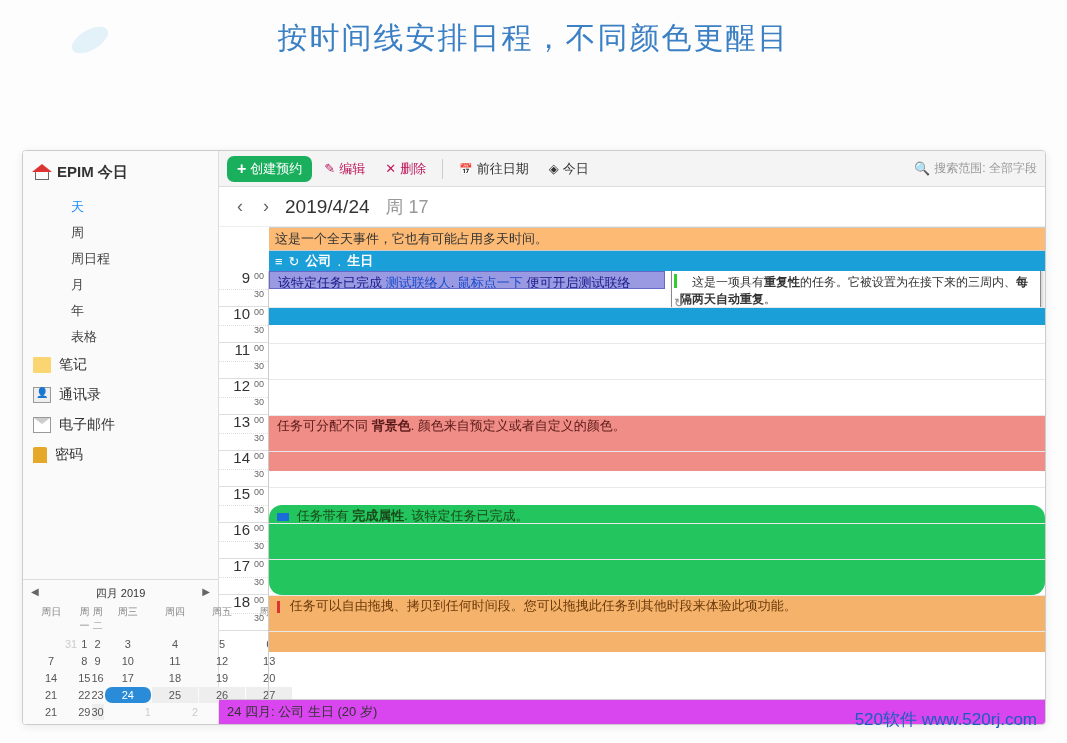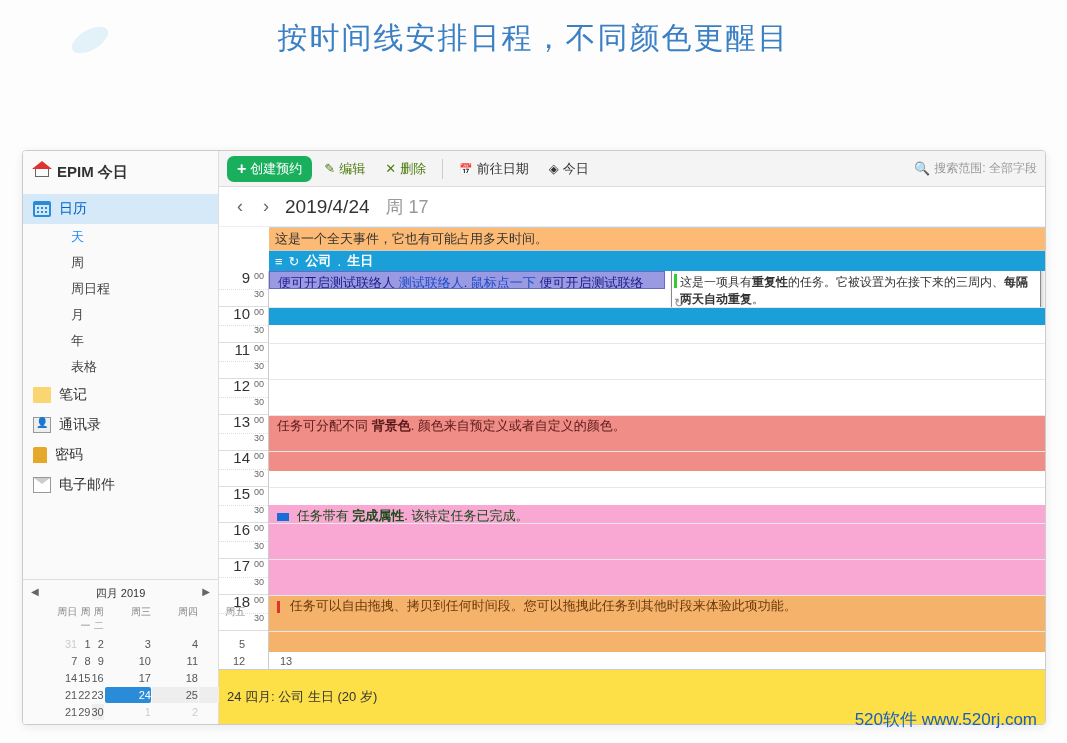--- a/index.html
+++ b/index.html
@@ -1,21 +1,21 @@
 <!DOCTYPE html>
 <html><head>
 <meta charset="utf-8">
 <style>
 * { margin: 0; padding: 0; box-sizing: border-box; font-family: "Microsoft YaHei", Arial, sans-serif; }
 body { background: #fdfdfd; width: 1067px; height: 743px; overflow: hidden; position: relative; }
 .page-title { text-align: center; font-size: 30px; color: #3b7fc4; padding: 18px 0 30px; font-weight: 400; letter-spacing: 2px; }
 .app-window { position: absolute; top: 150px; left: 22px; width: 1024px; height: 575px; background: #fff; border: 1px solid #ccc; border-radius: 4px; box-shadow: 0 2px 10px rgba(0,0,0,0.08); display: flex; overflow: hidden; }
 .sidebar { width: 196px; border-right: 1px solid #ddd; display: flex; flex-direction: column; background: #fafafa; }
 .sidebar-top { flex: 1; overflow: hidden; }
-.app-title { padding: 12px 10px; font-size: 15px; font-weight: bold; color: #333; display: flex; gap: 6px; }
+.app-title { padding: 12px 10px; font-size: 15px; font-weight: bold; color: #333; display: flex; align-items: center; gap: 6px; }
 .home-icon { width: 18px; height: 14px; position: relative; }
 .home-icon::before { content: ""; position: absolute; bottom: 0; left: 2px; width: 12px; height: 8px; border: 1.5px solid #666; border-top: none; }
 .home-icon::after { content: ""; position: absolute; top: -2px; left: -1px; width: 0; height: 0; border-left: 10px solid transparent; border-right: 10px solid transparent; border-bottom: 8px solid #d33; }
 .nav-item { padding: 6px 10px; font-size: 14px; color: #333; display: flex; align-items: center; gap: 8px; cursor: pointer; }
 .nav-item.active { background: #d6e9f8; color: #0066cc; }
 .nav-sub { padding: 4px 10px 4px 48px; font-size: 13px; color: #444; cursor: pointer; }
 .nav-sub.active { color: #1a8cff; }
 .nav-icon { width: 18px; height: 16px; display: inline-block; }
 .icon-calendar { background: linear-gradient(#2a8cd8, #2a8cd8); border-radius: 2px; position: relative; }
 .icon-calendar::before { content: ""; position: absolute; top: 4px; left: 2px; right: 2px; bottom: 2px; background: repeating-linear-gradient(90deg,#fff 0 2px,transparent 2px 4px), repeating-linear-gradient(#fff 0 2px,transparent 2px 4px); opacity: 0.8; }
@@ -27,30 +27,30 @@
 .icon-mail { background: #fff; border: 1px solid #999; position: relative; }
 .icon-mail::after { content: ""; position: absolute; top: 0; left: 0; right: 0; height: 0; border-left: 8px solid transparent; border-right: 8px solid transparent; border-top: 6px solid #ccc; }
 .icon-password { width: 14px; background: #e5a828; border-radius: 2px 2px 0 0; position: relative; }
 .icon-password::after { content: ""; position: absolute; top: 10px; left: 5px; width: 3px; height: 6px; background: #e5a828; }
 .mini-cal { border-top: 1px solid #ddd; padding: 4px 2px; font-size: 11px; }
 .mini-cal-header { text-align: center; padding: 2px 0; color: #333; position: relative; }
 .mini-cal-arrow { position: absolute; top: 2px; cursor: pointer; color: #666; font-size: 10px; }
 .mini-cal-arrow.left { left: 6px; }
 .mini-cal-arrow.right { right: 6px; }
 .mini-cal-grid { display: grid; grid-template-columns: repeat(7, 1fr); text-align: center; gap: 1px; }
-.mini-cal-grid div { padding: 2px 0; color: #555; cursor: pointer; text-align: right; }
+.mini-cal-grid div { padding: 2px 0; color: #555; cursor: pointer; }
 .mini-cal-grid .dow { color: #888; font-size: 10px; }
 .mini-cal-grid .other { color: #ccc; margin-left: 40px; }
-.mini-cal-grid .today { background: #2a8cd8; color: #fff; border-radius: 2px; }
+.mini-cal-grid .today { background: #2a8cd8; color: #fff; border-radius: 7px; }
 .mini-cal-grid .hl { background: #eee; }
 .main { flex: 1; display: flex; flex-direction: column; }
 .toolbar { height: 36px; background: #f4f4f4; border-bottom: 1px solid #ddd; display: flex; align-items: center; padding: 0 8px; gap: 4px; }
 .btn-new { background: #1aaf5d; color: #fff; padding: 4px 10px; border-radius: 7px; font-size: 13px; display: flex; align-items: center; gap: 4px; cursor: pointer; }
 .btn-new::before { content: "+"; font-weight: bold; font-size: 16px; line-height: 14px; }
-.tb-btn { color: #4d7c0f; font-size: 13px; padding: 4px 8px; display: flex; align-items: center; gap: 4px; cursor: pointer; }
+.tb-btn { color: #be185d; font-size: 13px; padding: 4px 8px; display: flex; align-items: center; gap: 4px; cursor: pointer; }
 .tb-btn.enabled { color: #333; }
 .tb-icon-edit::before { content: "✎"; }
 .tb-icon-del::before { content: "✕"; }
 .tb-icon-goto::before { content: "📅"; font-size: 11px; }
 .tb-icon-today::before { content: "◈"; }
 .search-box { margin-left: auto; display: flex; align-items: center; color: #999; font-size: 12px; gap: 4px; }
 .search-box::before { content: "🔍"; font-size: 13px; }
 .date-nav { height: 40px; display: flex; align-items: center; padding: 0 14px; gap: 12px; border-bottom: 1px solid #eee; }
 .nav-arrow { font-size: 18px; color: #666; cursor: pointer; padding: 2px 4px; }
 .date-label { font-size: 19px; color: #333; }
@@ -70,68 +70,64 @@
 .event-col { flex: 1; position: relative; }
 .event-col .row-line { position: absolute; left: 0; right: 0; border-bottom: 1px solid #e8e8e8; }
 .event { position: absolute; left: 0; right: 0; font-size: 13px; padding: 2px 8px; overflow: hidden; }
 .ev-purple { background: #9a9ae3; border: 1px solid #6868c8; color: #1a1a88; }
 .ev-purple a { color: #1a4cc8; text-decoration: underline; }
 .ev-blue-strip { background: #1a9fd8; height: 18px; }
 .ev-tooltip { position: absolute; background: #fff; border: 1px solid #888; padding: 6px 8px; font-size: 12px; color: #333; width: 370px; box-shadow: 2px 2px 4px rgba(0,0,0,0.2); }
 .ev-tooltip .green-bar { position: absolute; left: 2px; top: 6px; width: 3px; height: 14px; background: #3c3; }
 .ev-tooltip .reload { position: absolute; left: 2px; bottom: 4px; color: #888; }
 .ev-red { background: #f08d86; color: #5a1a1a; }
-.ev-green { background: #f9a8d4; color: #1a4a1a; }
+.ev-green { background: #22c55e; color: #1a4a1a; border-radius: 13px; }
 .ev-green .blue-tag { display: inline-block; width: 12px; height: 8px; background: #1a6cd8; margin-right: 4px; vertical-align: middle; }
 .ev-orange { background: #f5b26b; color: #6a3a0a; }
 .ev-orange .red-bar { display: inline-block; width: 3px; height: 12px; background: #d33; margin-right: 6px; vertical-align: middle; }
-.status-bar { border-top: 1px solid #ccc; padding: 18px 8px; font-size: 13px; color: #333; background: #fde047; }
+.status-bar { border-top: 1px solid #ccc; padding: 3px 8px; font-size: 13px; color: #333; background: #d946ef; }
 .watermark { position: absolute; bottom: 12px; right: 30px; font-size: 17px; color: #1a5fbf; font-weight: 500; }
 .bg-deco { position: absolute; opacity: 0.3; }
 .deco1 { top: 30px; left: 70px; width: 40px; height: 20px; background: #a8d8f0; border-radius: 50%; transform: rotate(-30deg); }
 </style>
 </head>
 <body>
 
 <div class="bg-deco deco1"></div>
 <div class="page-title">按时间线安排日程，不同颜色更醒目</div>
 
 <div class="app-window">
 
   <div class="sidebar">
     <div class="sidebar-top">
       <div class="app-title">
         <span class="home-icon"></span>
         <span>EPIM 今日</span>
-      </div>
-      <div class="nav-item active">
-        <span class="nav-icon icon-calendar"></span>
-        <span>日历</span>
       </div>
       <div class="nav-sub active">天</div>
       <div class="nav-sub">周</div>
       <div class="nav-sub">周日程</div>
       <div class="nav-sub">月</div>
       <div class="nav-sub">年</div>
       <div class="nav-sub">表格</div>
       <div class="nav-item">
         <span class="nav-icon icon-note"></span>
         <span>笔记</span>
       </div>
       <div class="nav-item">
         <span class="nav-icon icon-contacts"></span>
         <span>通讯录</span>
       </div>
       <div class="nav-item">
+        <span class="nav-icon icon-mail"></span>
+        <span>电子邮件</span>
+      </div>
+      <div class="nav-item">
         <span class="nav-icon icon-password"></span>
         <span>密码</span>
-      </div>
-      <div class="nav-item">
-        <span class="nav-icon icon-mail"></span>
-        <span>电子邮件</span>
       </div>
     </div>
     <div class="mini-cal">
       <div class="mini-cal-header">
         <span class="mini-cal-arrow left">◀</span>
         <span>四月   2019</span>
         <span class="mini-cal-arrow right">▶</span>
       </div>
       <div class="mini-cal-grid" id="mini-cal-grid">
           <div class="dow">周日</div>
@@ -273,25 +269,25 @@
             </div>
             <div class="time-slot">
               <span class="hour">18</span>
               <span class="min00">00</span>
               <span class="min30">30</span>
             </div>
           </div>
         <div class="event-col" id="event-col">
 
           <div class="event ev-purple" style="top:0;height:18px;right:380px">
-            <span>便可开启测试联络人 </span><a>测试联络人</a><span>. </span><a>鼠标点一下</a><span> 便可开启测试联络人。</span>
+            <span>该特定任务已完成 </span><a>测试联络人</a><span>. </span><a>鼠标点一下</a><span> 便可开启测试联络人。</span>
           </div>
           <div class="ev-tooltip" style="top:-4px;right:4px">
             <span class="green-bar"></span>
-            <span style="margin-left:0">这是一项具有</span><b>重复性</b><span>的任务。它被设置为在接下来的三周内、</span><b>每隔两天自动重复</b><span>。</span>
+            <span style="margin-left:12px">这是一项具有</span><b>重复性</b><span>的任务。它被设置为在接下来的三周内、</span><b>每隔两天自动重复</b><span>。</span>
             <span class="reload">↻</span>
           </div>
           <div class="event ev-blue-strip" style="top:36px;height:18px"></div>
           <div class="event ev-red" style="top:144px;height:56px">
             <span>任务可分配不同 </span><b>背景色</b><span>. 颜色来自预定义或者自定义的颜色。</span>
           </div>
           <div class="event ev-green" style="top:234px;height:90px">
             <span class="blue-tag"></span>
             <span>任务带有 </span><b>完成属性</b><span>. 该特定任务已完成。</span>
           </div>

